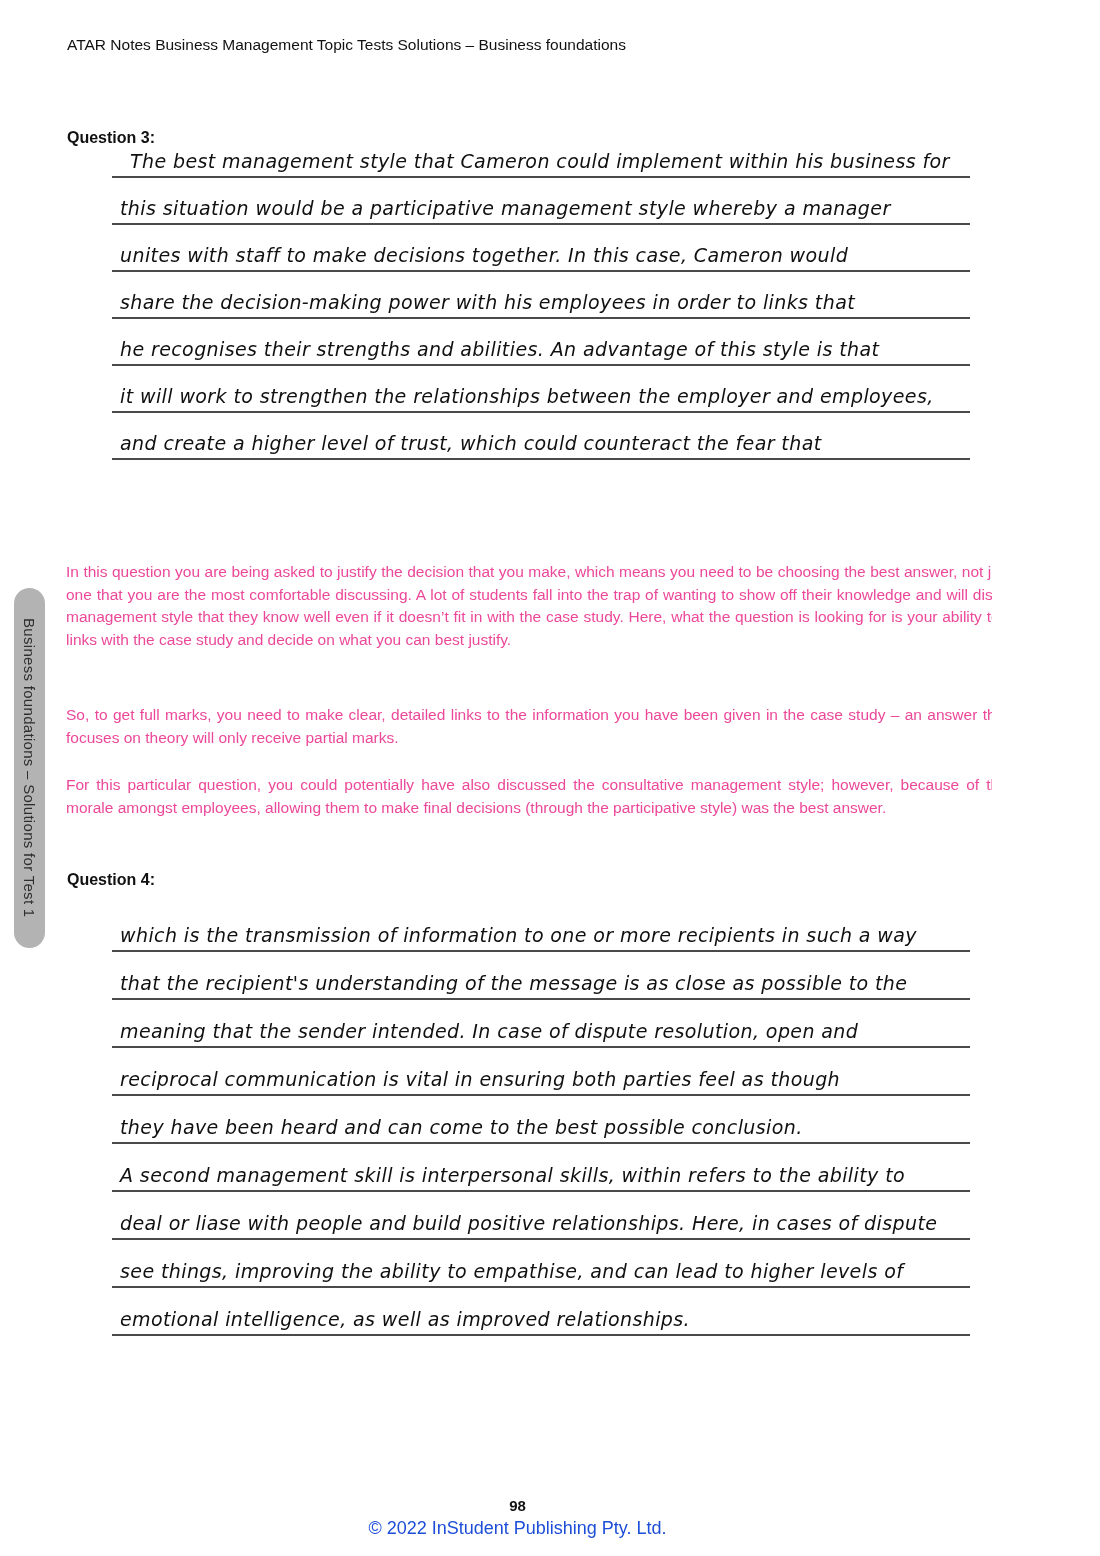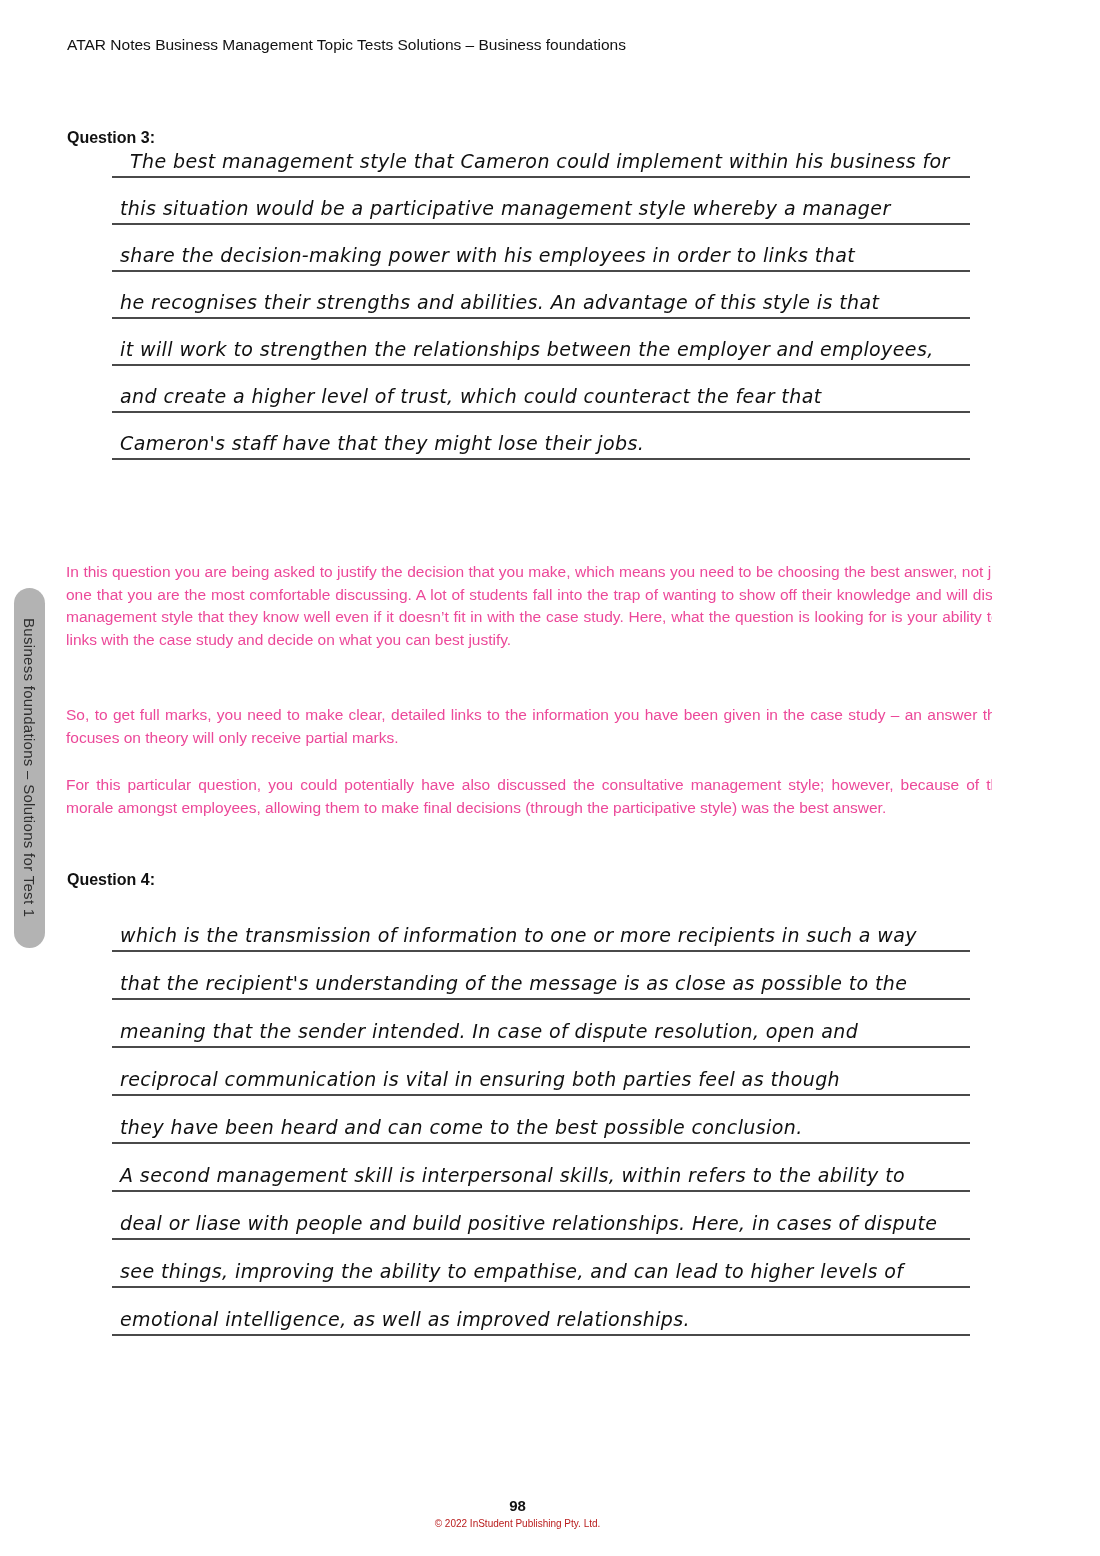--- a/index.html
+++ b/index.html
@@ -92,52 +92,52 @@
   }
 
   .footer {
     position: absolute;
     left: 43px;
     right: 0;
     top: 1497px;
     text-align: center;
   }
   .page-number { font-size: 15px; font-weight: bold; color: #111111; }
-  .copyright { font-size: 10px; color: #b91c1c; margin-top: 4px; }
+  .copyright { font-size: 18px; color: #1d4ed8; margin-top: 4px; }
 </style>
 </head>
 <body>
 
 <div class="page">
 
   <div class="header-line">ATAR Notes Business Management Topic Tests Solutions – Business foundations</div>
 
   <div class="q-heading q3">Question 3:</div>
 
   <div class="answer-block q3-block">
     <div class="hw-line first">
         <span>The best management style that Cameron could implement within his business for</span>
       </div>
     <div class="hw-line">
         <span>this situation would be a participative management style whereby a manager</span>
       </div>
     <div class="hw-line">
+        <span>unites with staff to make decisions together. In this case, Cameron would</span>
+      </div>
+    <div class="hw-line">
         <span>share the decision-making power with his employees in order to links that</span>
       </div>
     <div class="hw-line">
         <span>he recognises their strengths and abilities. An advantage of this style is that</span>
       </div>
     <div class="hw-line">
         <span>it will work to strengthen the relationships between the employer and employees,</span>
       </div>
     <div class="hw-line">
         <span>and create a higher level of trust, which could counteract the fear that</span>
-      </div>
-    <div class="hw-line">
-        <span>Cameron's staff have that they might lose their jobs.</span>
       </div>
   </div>
 
   <p class="commentary-p p1">In this question you are being asked to justify the decision that you make, which means you need to be choosing the best answer, not just the one that you are the most comfortable discussing. A lot of students fall into the trap of wanting to show off their knowledge and will discuss a management style that they know well even if it doesn’t fit in with the case study. Here, what the question is looking for is your ability to draw links with the case study and decide on what you can best justify.</p>
   <p class="commentary-p p2">So, to get full marks, you need to make clear, detailed links to the information you have been given in the case study – an answer that just focuses on theory will only receive partial marks.</p>
   <p class="commentary-p p3">For this particular question, you could potentially have also discussed the consultative management style; however, because of the low morale amongst employees, allowing them to make final decisions (through the participative style) was the best answer.</p>
 
   <div class="q-heading q4">Question 4:</div>
 
   <div class="answer-block q4-block">

